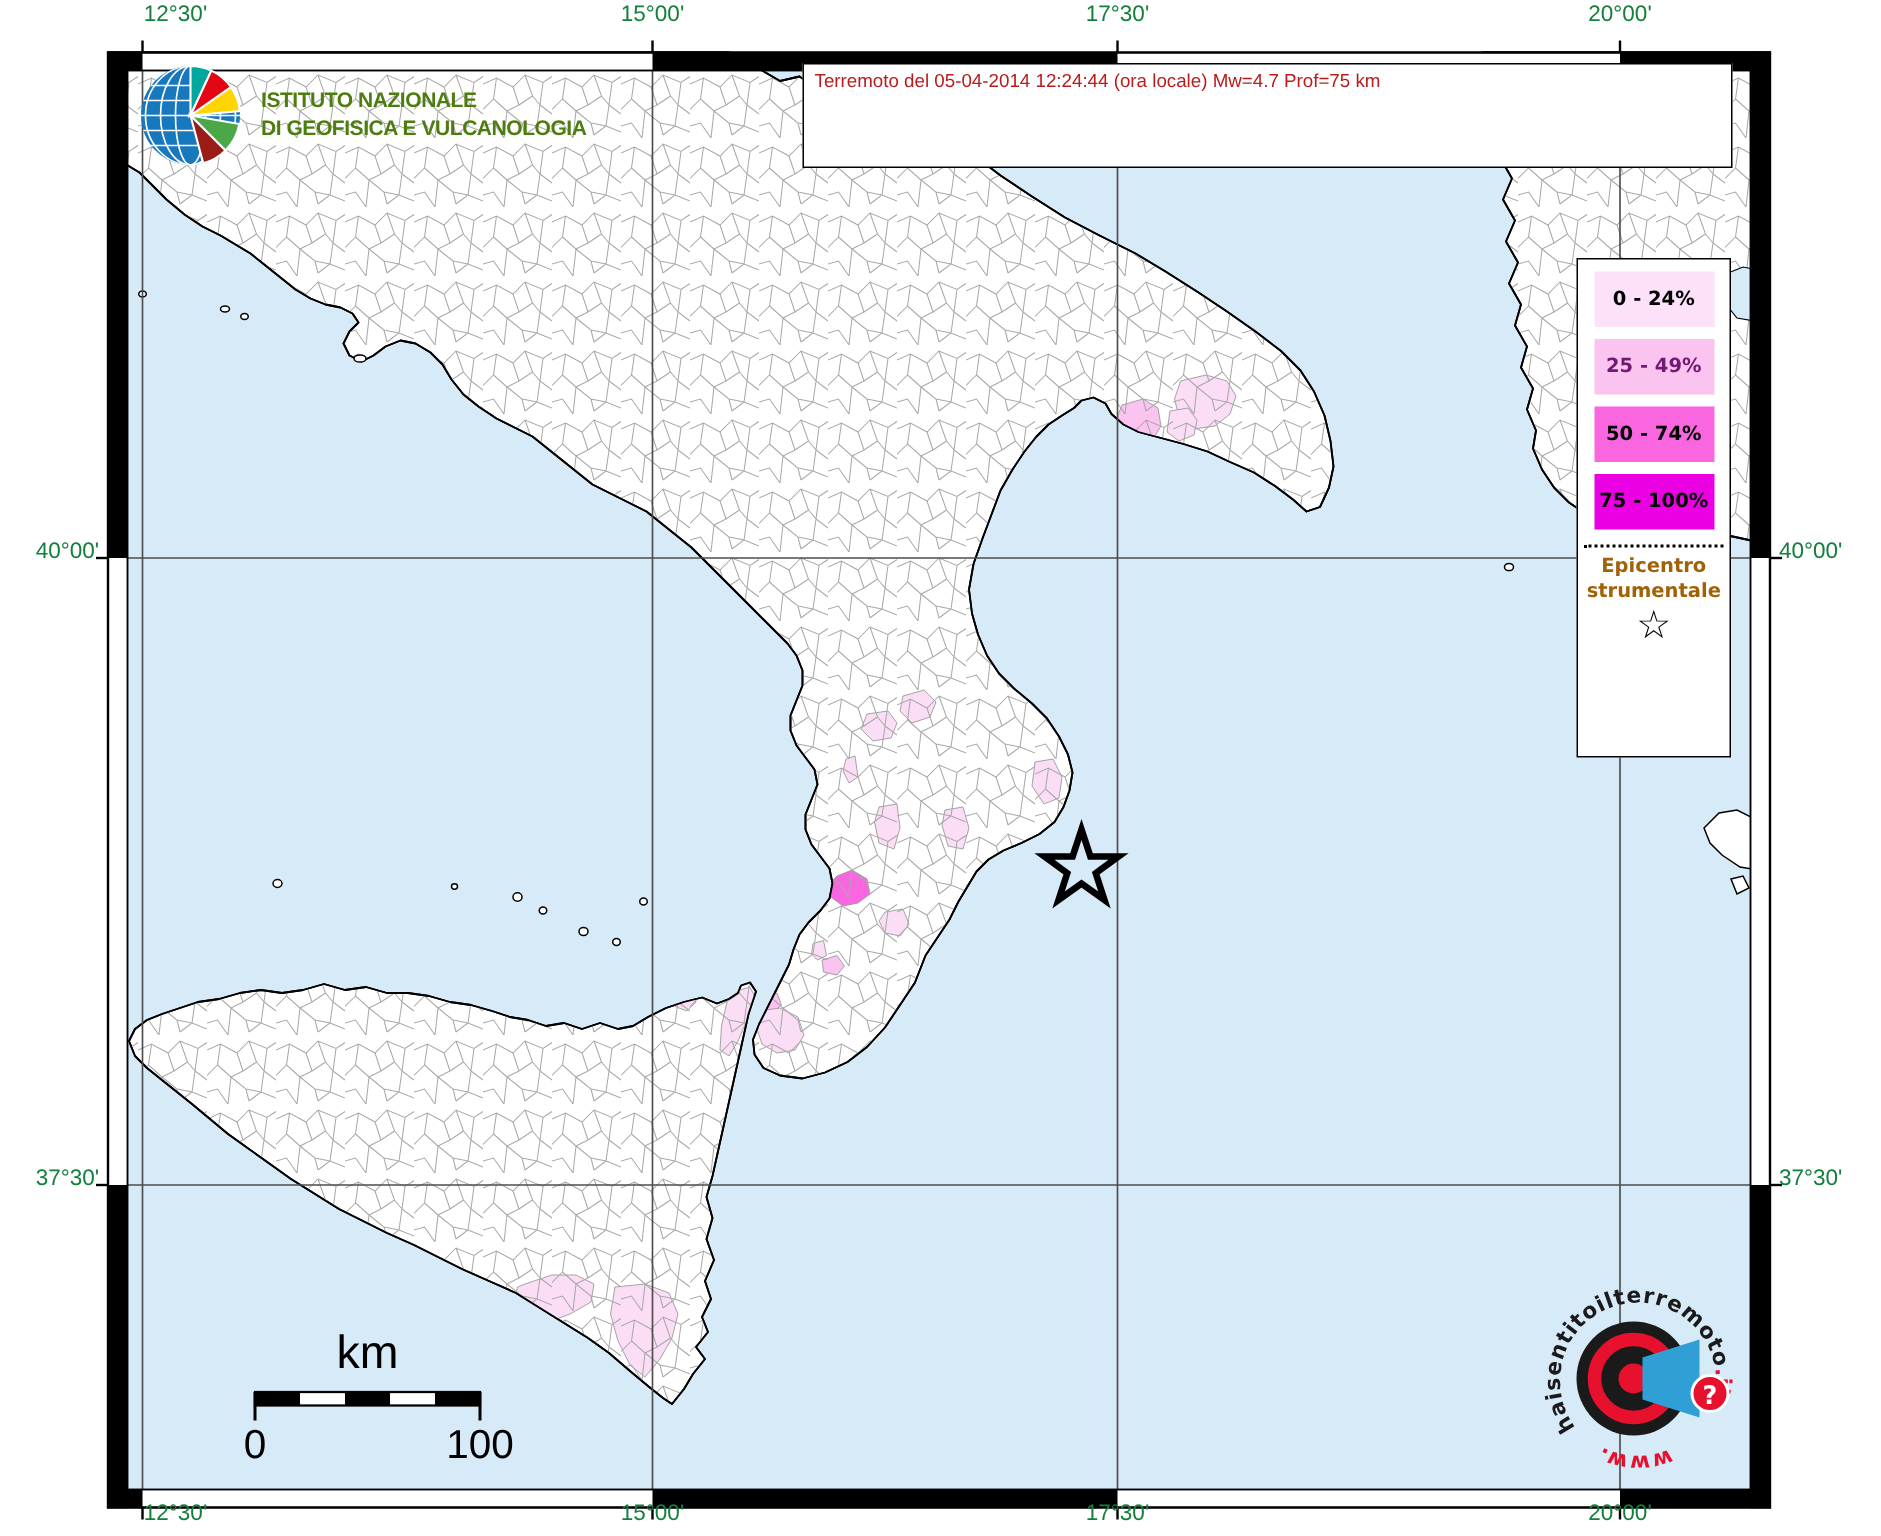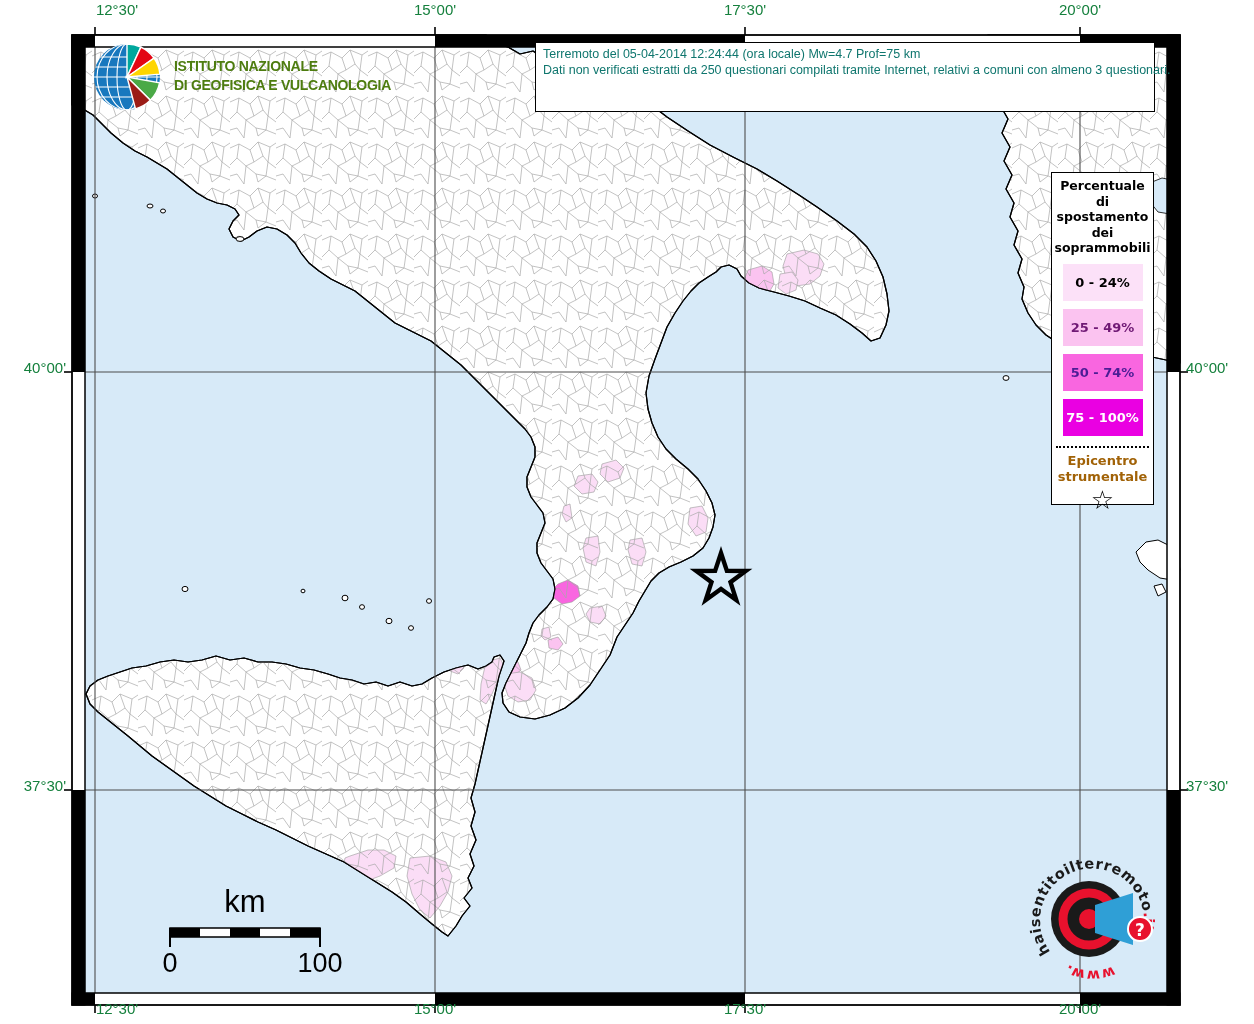--- a/index.html
+++ b/index.html
@@ -22,21 +22,21 @@
   .pl2 { fill:#fbc3f0; stroke:#9a9a9a; stroke-width:0.6; }
   .pl3 { fill:#f966e0; stroke:#9a9a9a; stroke-width:0.6; }
   .grat { stroke:#4d4d4d; stroke-width:1.1; }
   .band-w { fill:#ffffff; stroke:#000; stroke-width:1; }
   .band-b { fill:#000000; }
   .tick { stroke:#000; stroke-width:1.6; }
 
   
   .title-box { position:absolute; left:535px; top:42px; width:620px; height:70px;
                background:#fff; border:1.3px solid #000; padding:3px 7px;
-               font-size:12.5px; line-height:16.2px; white-space:nowrap; color:#0f766e; }
+               font-size:12.5px; line-height:16.2px; white-space:nowrap; color:#b91c1c; }
 
   
   .ingv { position:absolute; left:92px; top:42px; width:270px; height:72px; }
   .ingv svg { position:absolute; left:0; top:0; }
   .ingv-text { position:absolute; left:82px; top:15px; font-size:14px; font-weight:700;
                color:#4d7c0f; letter-spacing:-0.3px; line-height:19px; white-space:nowrap; }
 
   
   .legend { position:absolute; left:1051px; top:172px; width:103px; height:333px;
             background:#fff; border:1.6px solid #000; text-align:center;
@@ -190,21 +190,20 @@
 <div class="axlab bottom" style="left:435px; top:1000px;">15°00'</div>
 <div class="axlab bottom" style="left:745px; top:1000px;">17°30'</div>
 <div class="axlab bottom" style="left:1080px; top:1000px;">20°00'</div>
 <div class="axlab left" style="top:359px;">40°00'</div>
 <div class="axlab left" style="top:777px;">37°30'</div>
 <div class="axlab right" style="top:359px;">40°00'</div>
 <div class="axlab right" style="top:777px;">37°30'</div>
 
 <div class="title-box">
   <div>Terremoto del 05-04-2014 12:24:44 (ora locale) Mw=4.7 Prof=75 km</div>
-  <div>Dati non verificati estratti da 250 questionari compilati tramite Internet, relativi a comuni con almeno 3 questionari.</div>
 </div>
 
 <div class="ingv">
   <svg width="72" height="72" viewBox="0 0 72 72">
     <defs>
         <clipPath id="gclip">
           <circle cx="35" cy="35" r="33"></circle>
         </clipPath>
       </defs>
     <circle cx="35" cy="35" r="33" fill="#1878be"></circle>
@@ -226,31 +225,24 @@
       <path d="M35,35 L58.3,58.3 A33,33 0 0 1 43.5,66.9 Z" fill="#9b1c17"></path>
     </g>
   </svg>
   <div class="ingv-text">
     <div>ISTITUTO NAZIONALE</div>
     <div>DI GEOFISICA E VULCANOLOGIA</div>
   </div>
 </div>
 
 <div class="legend">
-  <div class="lgd-title">
-    <div>Percentuale</div>
-    <div>di</div>
-    <div>spostamento</div>
-    <div>dei</div>
-    <div>soprammobili</div>
-  </div>
   <div class="lgd-swatch" style="background-color: rgb(252, 225, 248); color: rgb(0, 0, 0);">0 - 24%</div>
   <div class="lgd-swatch" style="background-color: rgb(251, 195, 240); color: #701a75;">25 - 49%</div>
-  <div class="lgd-swatch" style="background-color: rgb(249, 102, 224); color: #4c1d95;">50 - 74%</div>
-  <div class="lgd-swatch" style="background-color: rgb(234, 0, 226); color: #ffffff;">75 - 100%</div>
+  <div class="lgd-swatch" style="background-color: rgb(249, 102, 224); color: #000000;">50 - 74%</div>
+  <div class="lgd-swatch" style="background-color: rgb(234, 0, 226); color: #000000;">75 - 100%</div>
   <div class="lgd-div"></div>
   <div class="lgd-epi">
     <div>Epicentro</div>
     <div>strumentale</div>
   </div>
   <div class="lgd-star">☆</div>
 </div>
 
 <svg class="scalebar" viewBox="0 0 210 100">
   <text x="87" y="32" font-size="31" fill="#000" text-anchor="middle" font-family="Liberation Sans, sans-serif">km</text>

